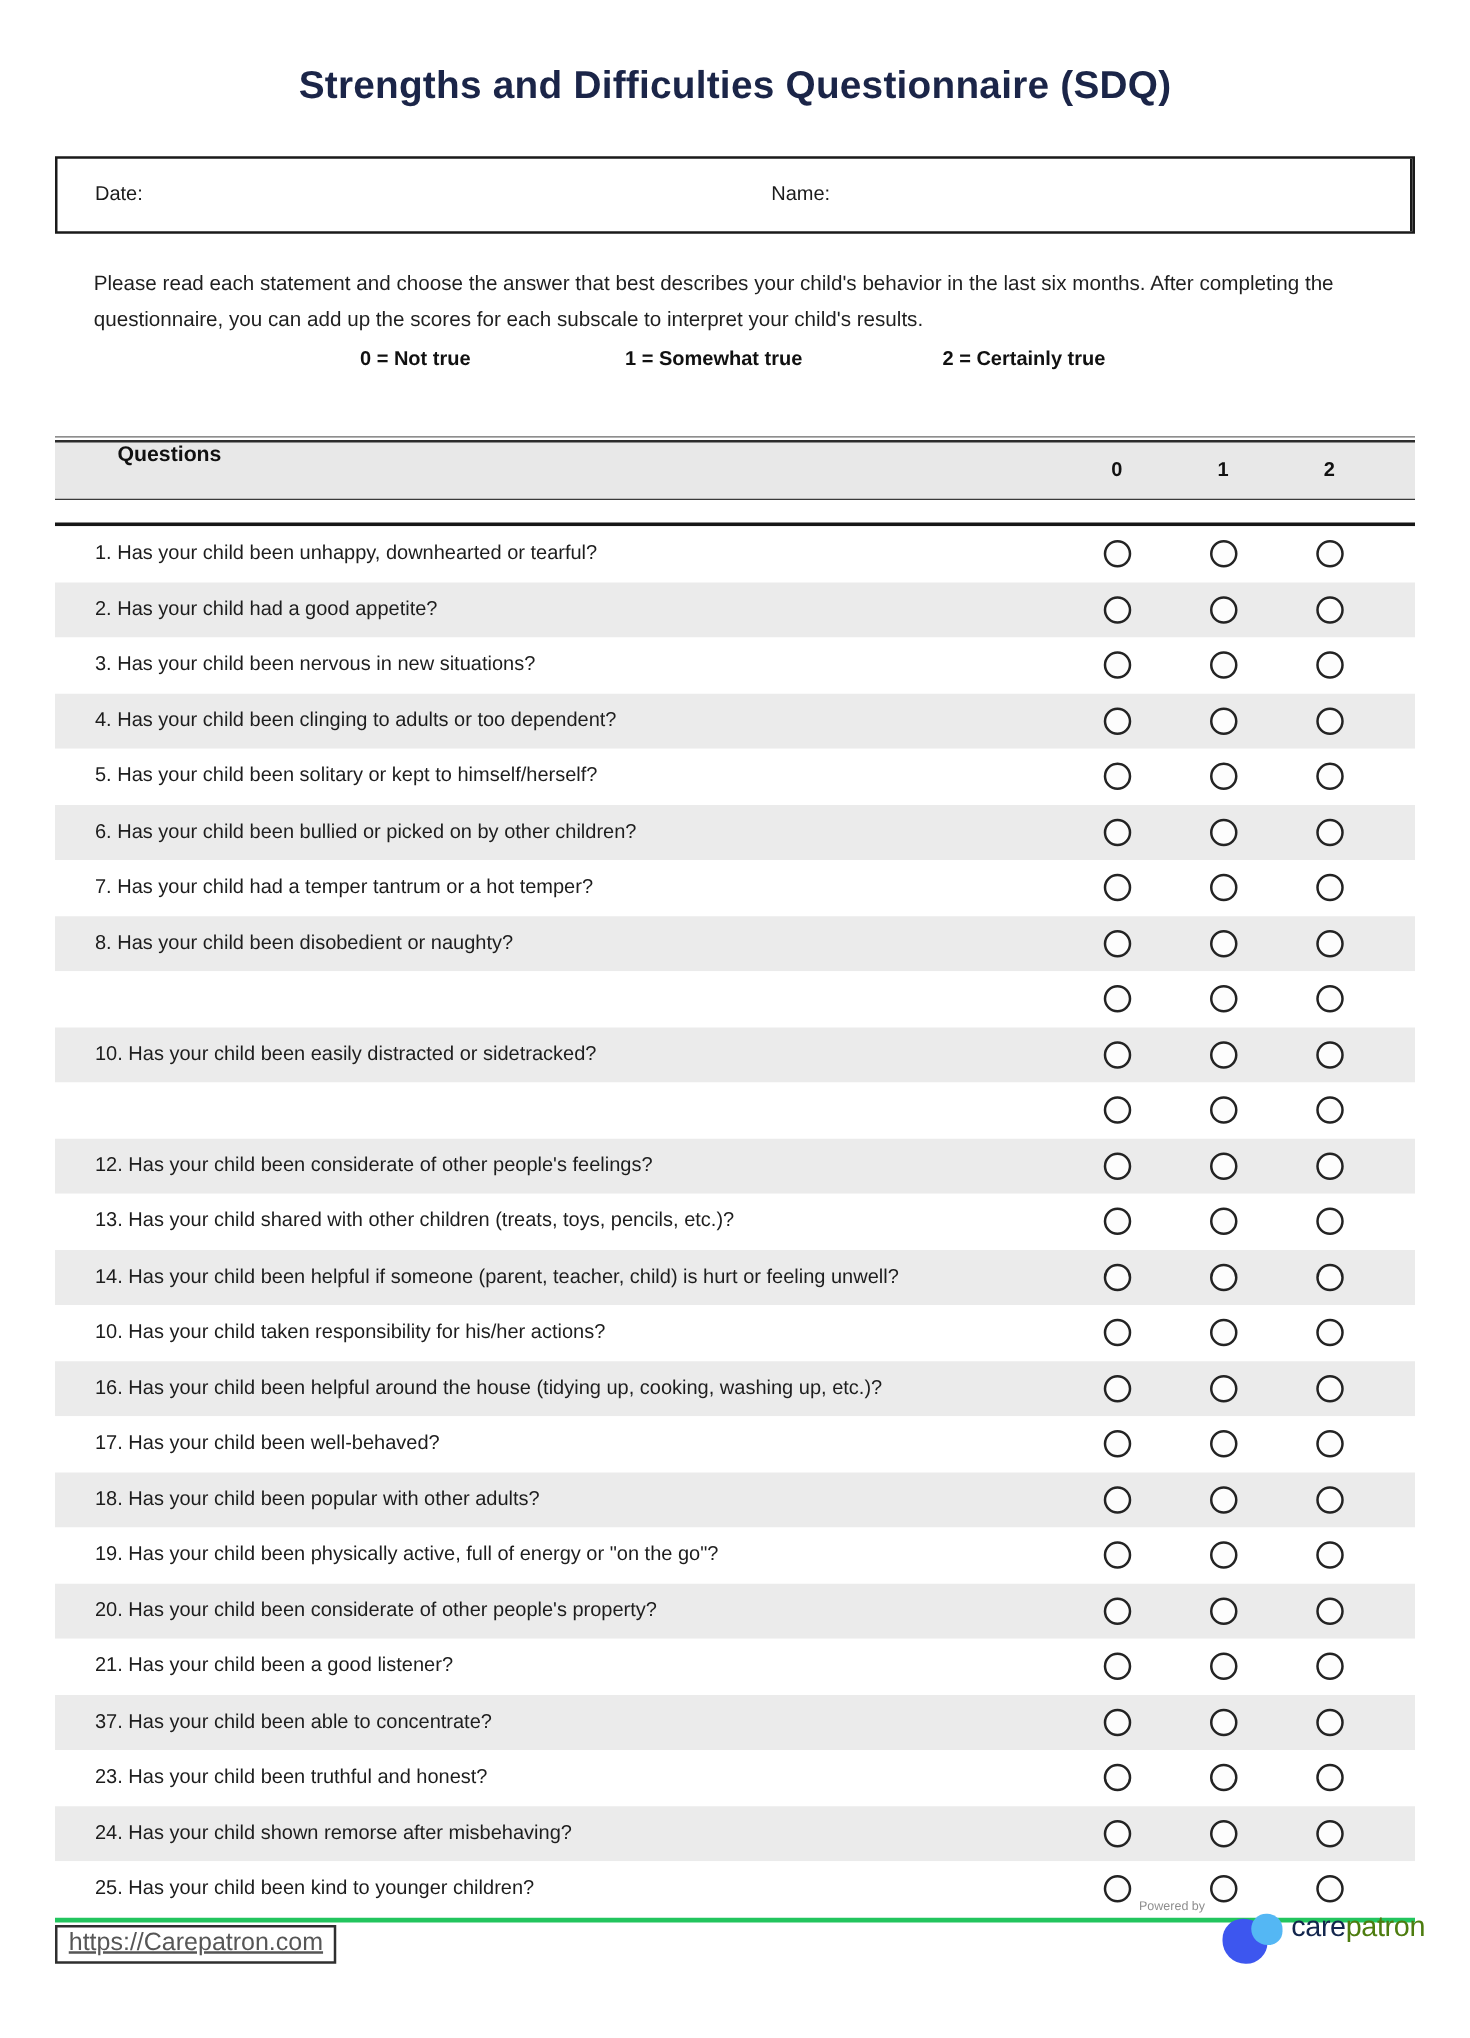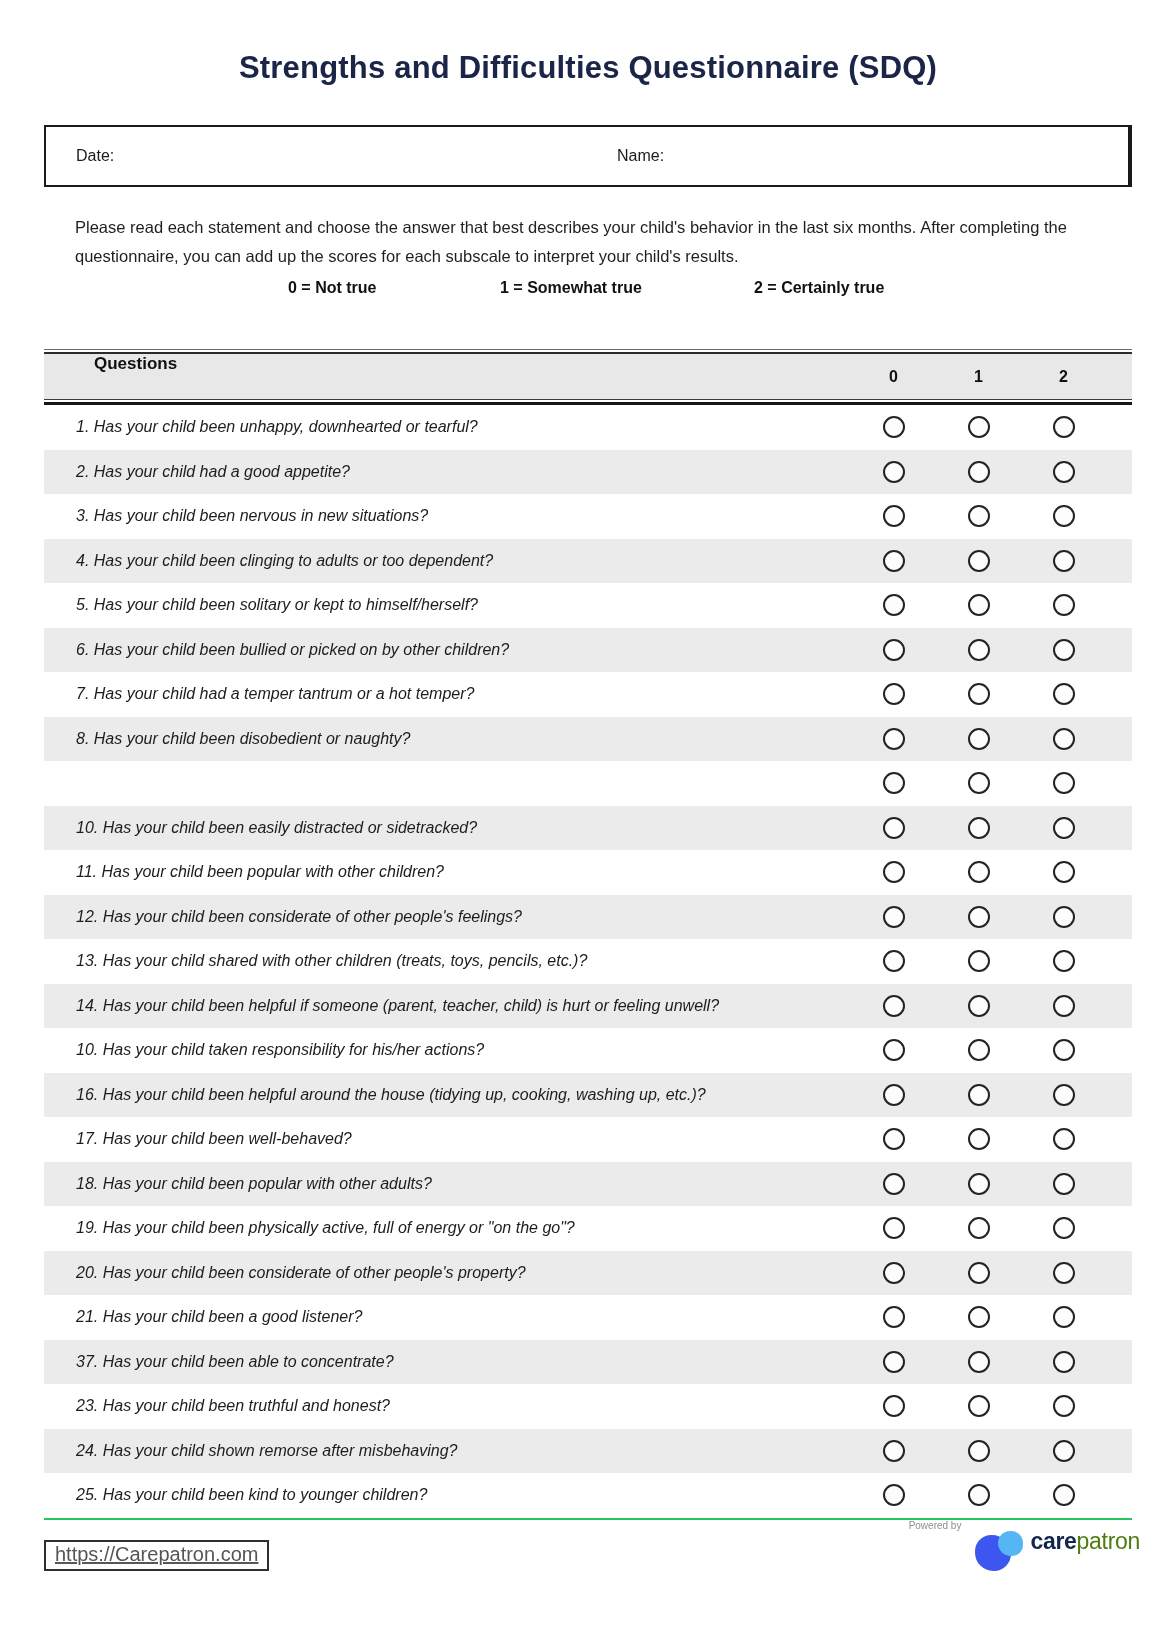--- a/index.html
+++ b/index.html
@@ -39,40 +39,40 @@
   .qtable{position:absolute;top:348px;left:44px;width:1088px;}
   .thead{
     position:relative;background:var(--headbg);height:48px;
     border-top:2px solid #2b2b2b;border-bottom:1px solid #3a3a3a;
     display:flex;margin-top:4px;
   }
   .thead::before{content:"";position:absolute;top:-5px;left:0;right:0;height:1px;background:#6a6a6a;}
   .th-q{padding-left:50px;font-weight:bold;font-size:17px;color:#111;}
   .opts{position:absolute;right:26px;top:0;height:100%;width:255px;display:flex;}
   .opt-cell{width:85px;height:100%;display:flex;align-items:center;justify-content:center;font-weight:bold;font-size:16px;color:#111;}
-  .rows{border-top:3px solid #161616;margin-top:2px;border-bottom:2px solid #22c55e;font-style:italic;}
+  .rows{border-top:3px solid #161616;margin-top:18px;border-bottom:4px solid #22c55e;}
   .row{height:44.5px;display:flex;align-items:center;position:relative;background:#fff;}
   .row.alt{background:var(--rowalt);}
   .q-text{padding-left:32px;padding-right:280px;font-size:16px;color:#1d1d1d;white-space:nowrap;overflow:hidden;}
   .radio{
     width:22px;height:22px;border:2.5px solid #232323;border-radius:50%;
     background:#fdfdfd;display:inline-block;cursor:pointer;
   }
   .link-box{
     position:absolute;top:1540px;left:44px;border:2px solid #2f2f2f;
     padding:1px 9px 3px 9px;background:#fff;
   }
   .link-box a{font-size:20px;color:#565656;text-decoration:underline;cursor:pointer;}
   .powered{position:absolute;top:1528px;right:36px;display:flex;align-items:flex-start;height:46px;}
   .pb-label{font-size:10px;color:#8e8e8e;margin-right:14px;margin-top:-8px;}
   .logo-mark{position:relative;width:48px;height:46px;margin-right:7px;}
   .blob-dark{position:absolute;left:0;top:7px;width:36px;height:36px;background:var(--brandblue);border-radius:46% 54% 48% 52%;z-index:1;}
   .blob-light{position:absolute;left:23px;top:3px;width:25px;height:25px;background:var(--brandlight);border-radius:50% 50% 46% 54%;z-index:2;}
   .wordmark{font-size:23px;letter-spacing:-0.3px;white-space:nowrap;}
-  .wm-bold{font-weight:bold;color:var(--brandnavy);}
+  .wm-bold{font-weight:normal;color:var(--brandnavy);}
   .wm-light{color:#4d7c0f;}
 </style>
 </head>
 <body>
 
 <div class="title">Strengths and Difficulties Questionnaire (SDQ)</div>
 
 <div class="namedate">
   <div class="nd-cell">
     <span>Date:</span>
@@ -233,21 +233,20 @@
           </div>
       <div class="opt-cell">
             <span class="radio"></span>
           </div>
       <div class="opt-cell">
             <span class="radio"></span>
           </div>
     </div>
   </div>
       <div class="row">
-    <div class="q-text">11. Has your child been popular with other children?</div>
     <div class="opts">
       <div class="opt-cell">
             <span class="radio"></span>
           </div>
       <div class="opt-cell">
             <span class="radio"></span>
           </div>
       <div class="opt-cell">
             <span class="radio"></span>
           </div>

